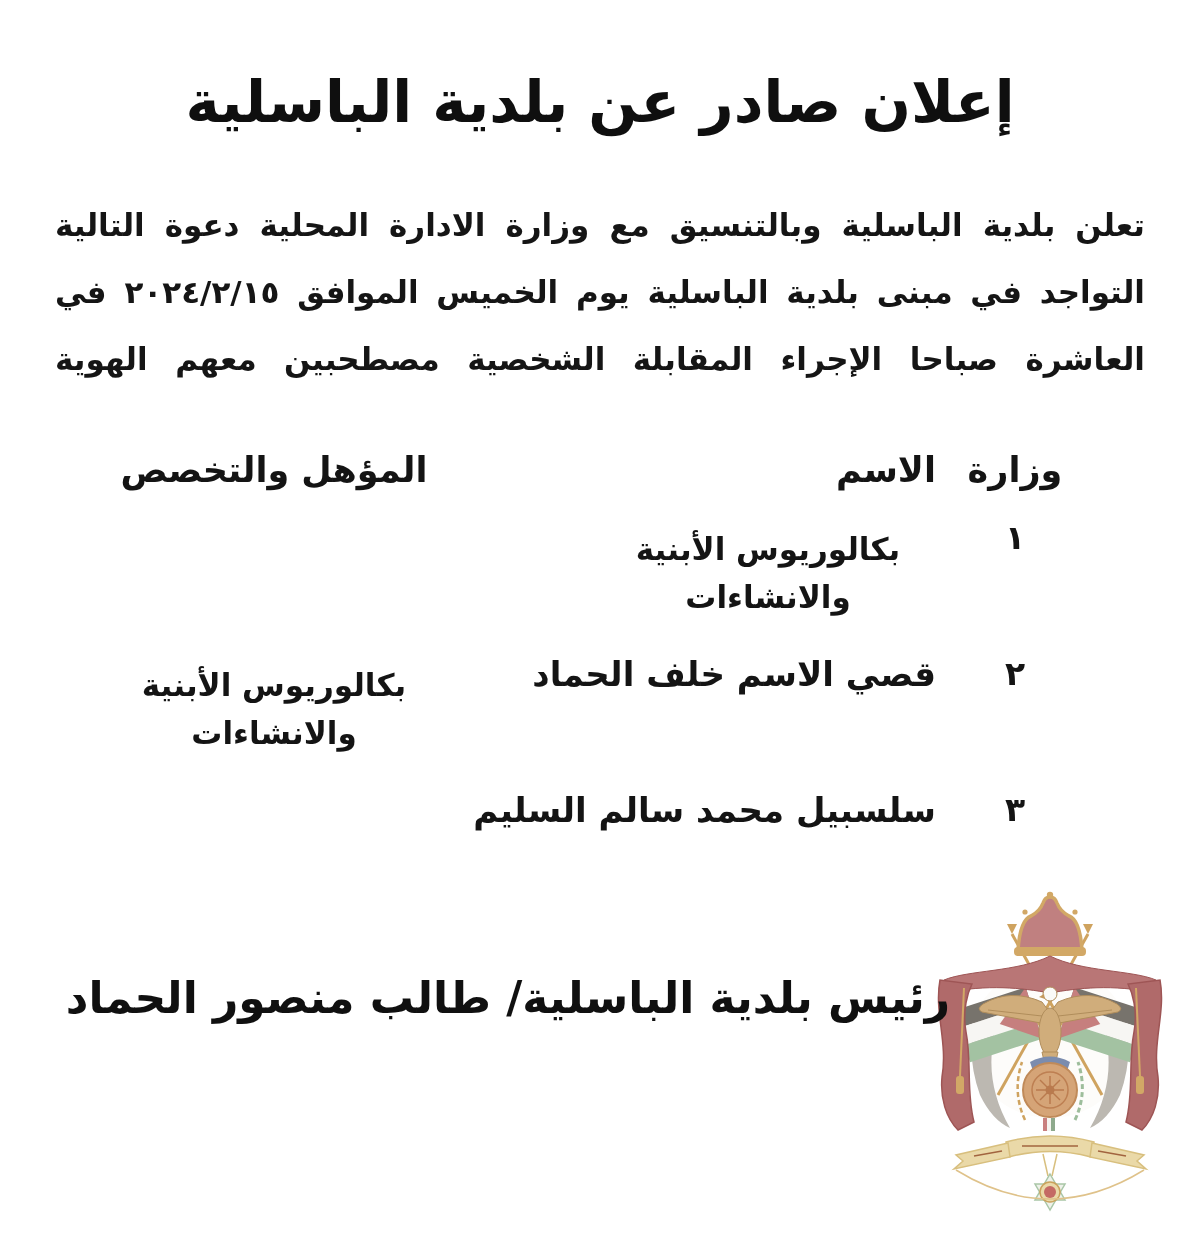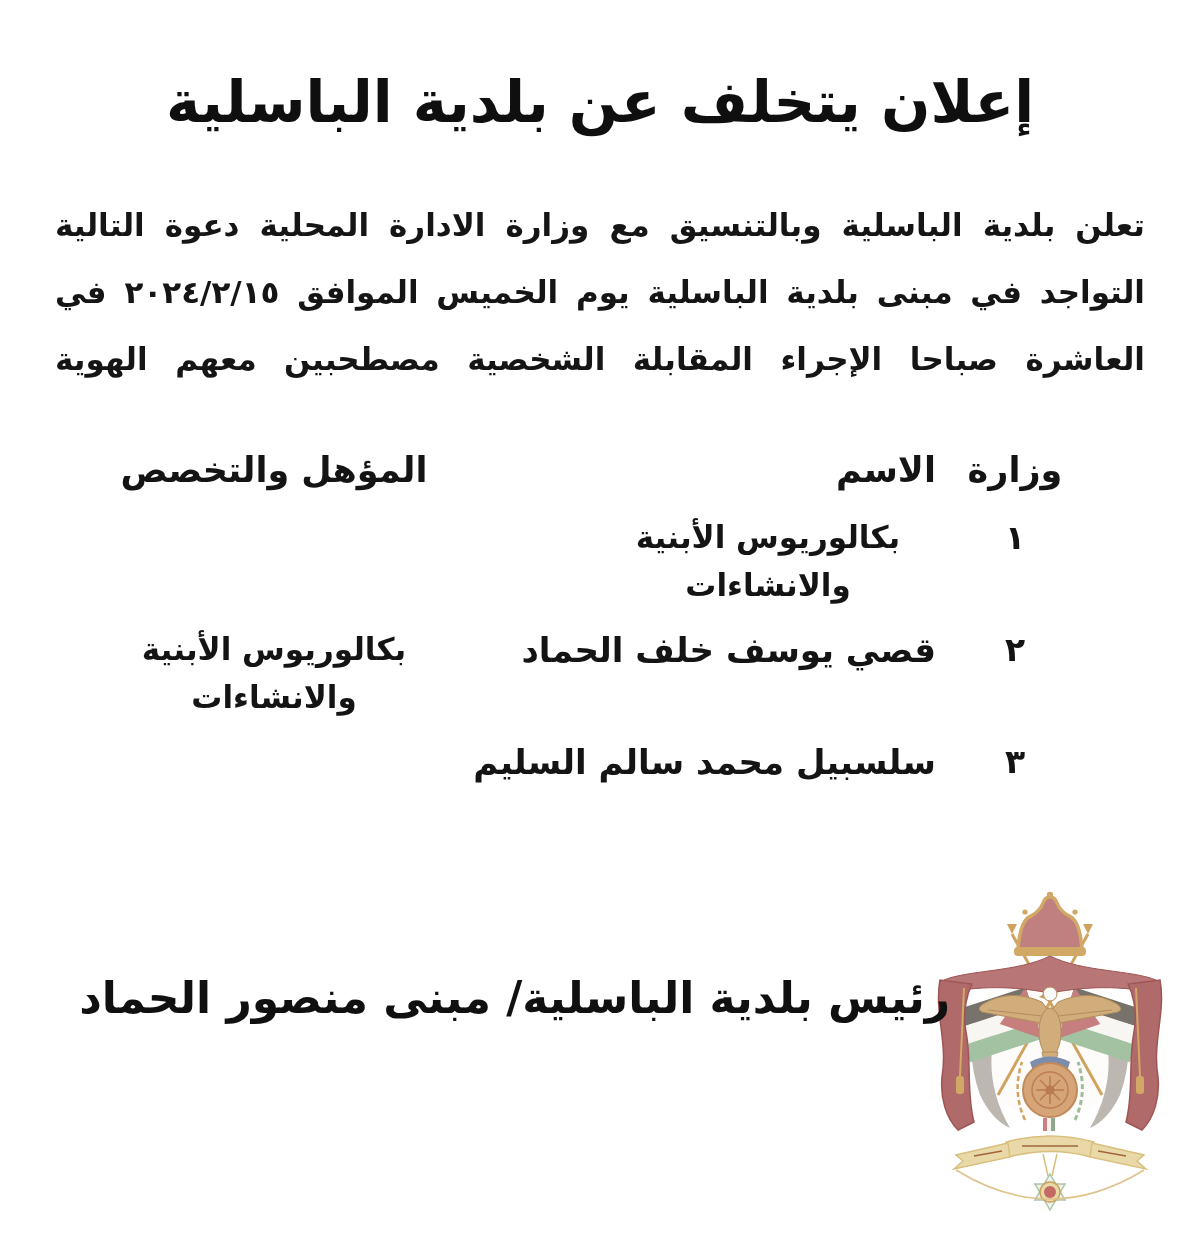--- a/index.html
+++ b/index.html
@@ -55,21 +55,21 @@
   }
   .t-row { display: flex; align-items: flex-start; }
   .c-num  { width: 16%; text-align: center; }
   .c-name { width: 50%; text-align: right; }
   .c-qual { width: 34%; text-align: center; }
   .t-head { font-size: 35px; line-height: 54px; }
   .t-data { margin-top: 16px; }
   .t-data .c-num  { font-size: 33px; line-height: 50px; }
   .t-data .c-name { font-size: 34px; line-height: 50px; }
   .t-data .c-qual { font-size: 31px; line-height: 48px; }
-  .qual-inner { max-width: 300px; margin: 0 auto; }
+  .qual-inner { max-width: 300px; margin: 12px auto; }
   .t-data { min-height: 96px; }
 
   .signature {
     position: absolute;
     top: 972px;
     right: 250px;
     z-index: 2;
     font-size: 44px;
     font-weight: bold;
     white-space: nowrap;
@@ -165,21 +165,21 @@
     <polygon points="124,284 139,310 109,310" fill="#eef2ea" stroke="#a9c6a7" stroke-width="1.5"></polygon>
     <polygon points="124,320 109,294 139,294" fill="#eef2ea" stroke="#a9c6a7" stroke-width="1.5"></polygon>
     <circle cx="124" cy="302" r="10" fill="#ead9a8" stroke="#caa25c" stroke-width="1.5"></circle>
     <circle cx="124" cy="302" r="6" fill="#c46a64"></circle>
 
     <path d="M30,280 Q124,338 218,280" fill="none" stroke="#dfc28a" stroke-width="1.5"></path>
   </svg>
 
   <div class="content">
 
-    <div class="title">إعلان يتخلف عن بلدية الباسلية</div>
+    <div class="title">إعلان صادر عن بلدية الباسلية</div>
 
     <div class="paragraph">
       <div class="para-line">تعلن بلدية الباسلية وبالتنسيق مع وزارة الادارة المحلية دعوة التالية أسماؤهم ادناه</div>
       <div class="para-line">التواجد في مبنى بلدية الباسلية يوم الخميس الموافق ٢٠٢٤/٢/١٥ في تمام الساعة</div>
       <div class="para-line">العاشرة صباحا الإجراء المقابلة الشخصية مصطحبين معهم الهوية الشخصية</div>
     </div>
 
     <div class="table">
       <div class="t-row t-head">
         <div class="c-num">وزارة</div>
@@ -189,29 +189,29 @@
 
       <div class="t-row t-data">
         <div class="c-num">١</div>
         <div class="c-qual">
             <div class="qual-inner">بكالوريوس الأبنية والانشاءات</div>
           </div>
       </div>
 
       <div class="t-row t-data">
         <div class="c-num">٢</div>
-        <div class="c-name">قصي يوسف خلف الحماد</div>
+        <div class="c-name">قصي الاسم خلف الحماد</div>
         <div class="c-qual">
             <div class="qual-inner">بكالوريوس الأبنية والانشاءات</div>
           </div>
       </div>
 
       <div class="t-row t-data">
         <div class="c-num">٣</div>
         <div class="c-name">سلسبيل محمد سالم السليم</div>
       </div>
     </div>
 
   </div>
 
-  <div class="signature">رئيس بلدية الباسلية/ مبنى منصور الحماد</div>
+  <div class="signature">رئيس بلدية الباسلية/ طالب منصور الحماد</div>
 
 </div>
 
 </body></html>

